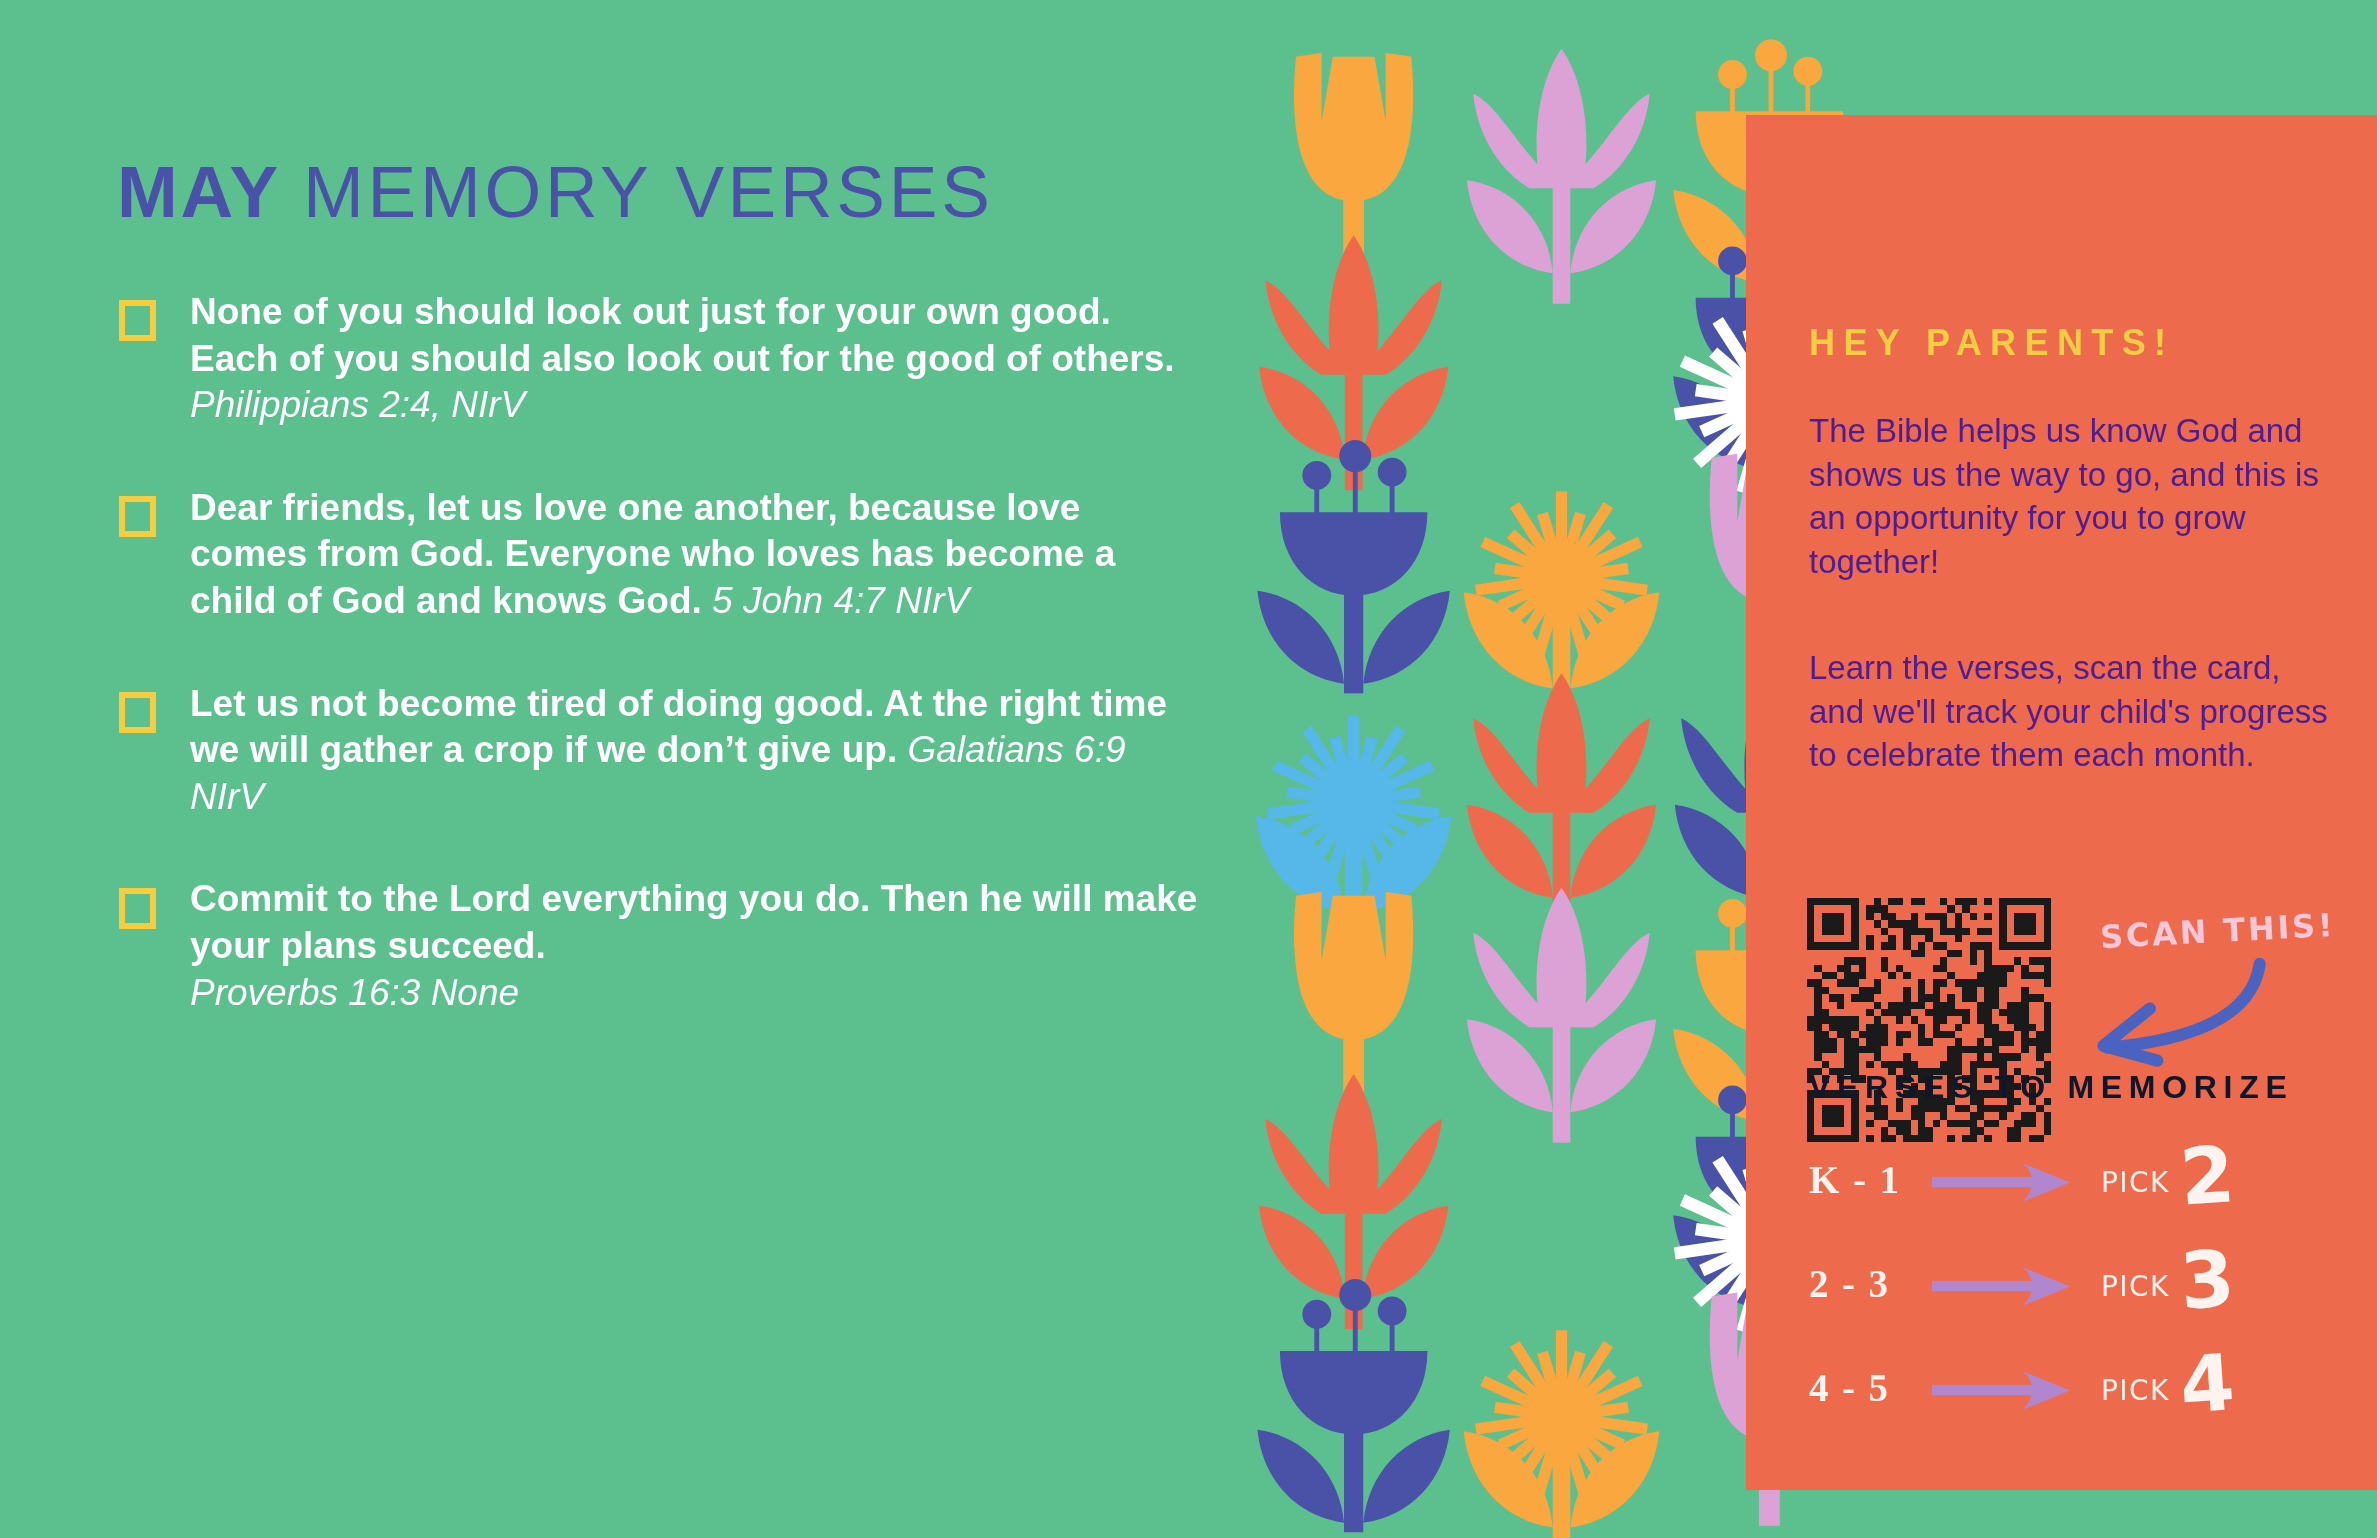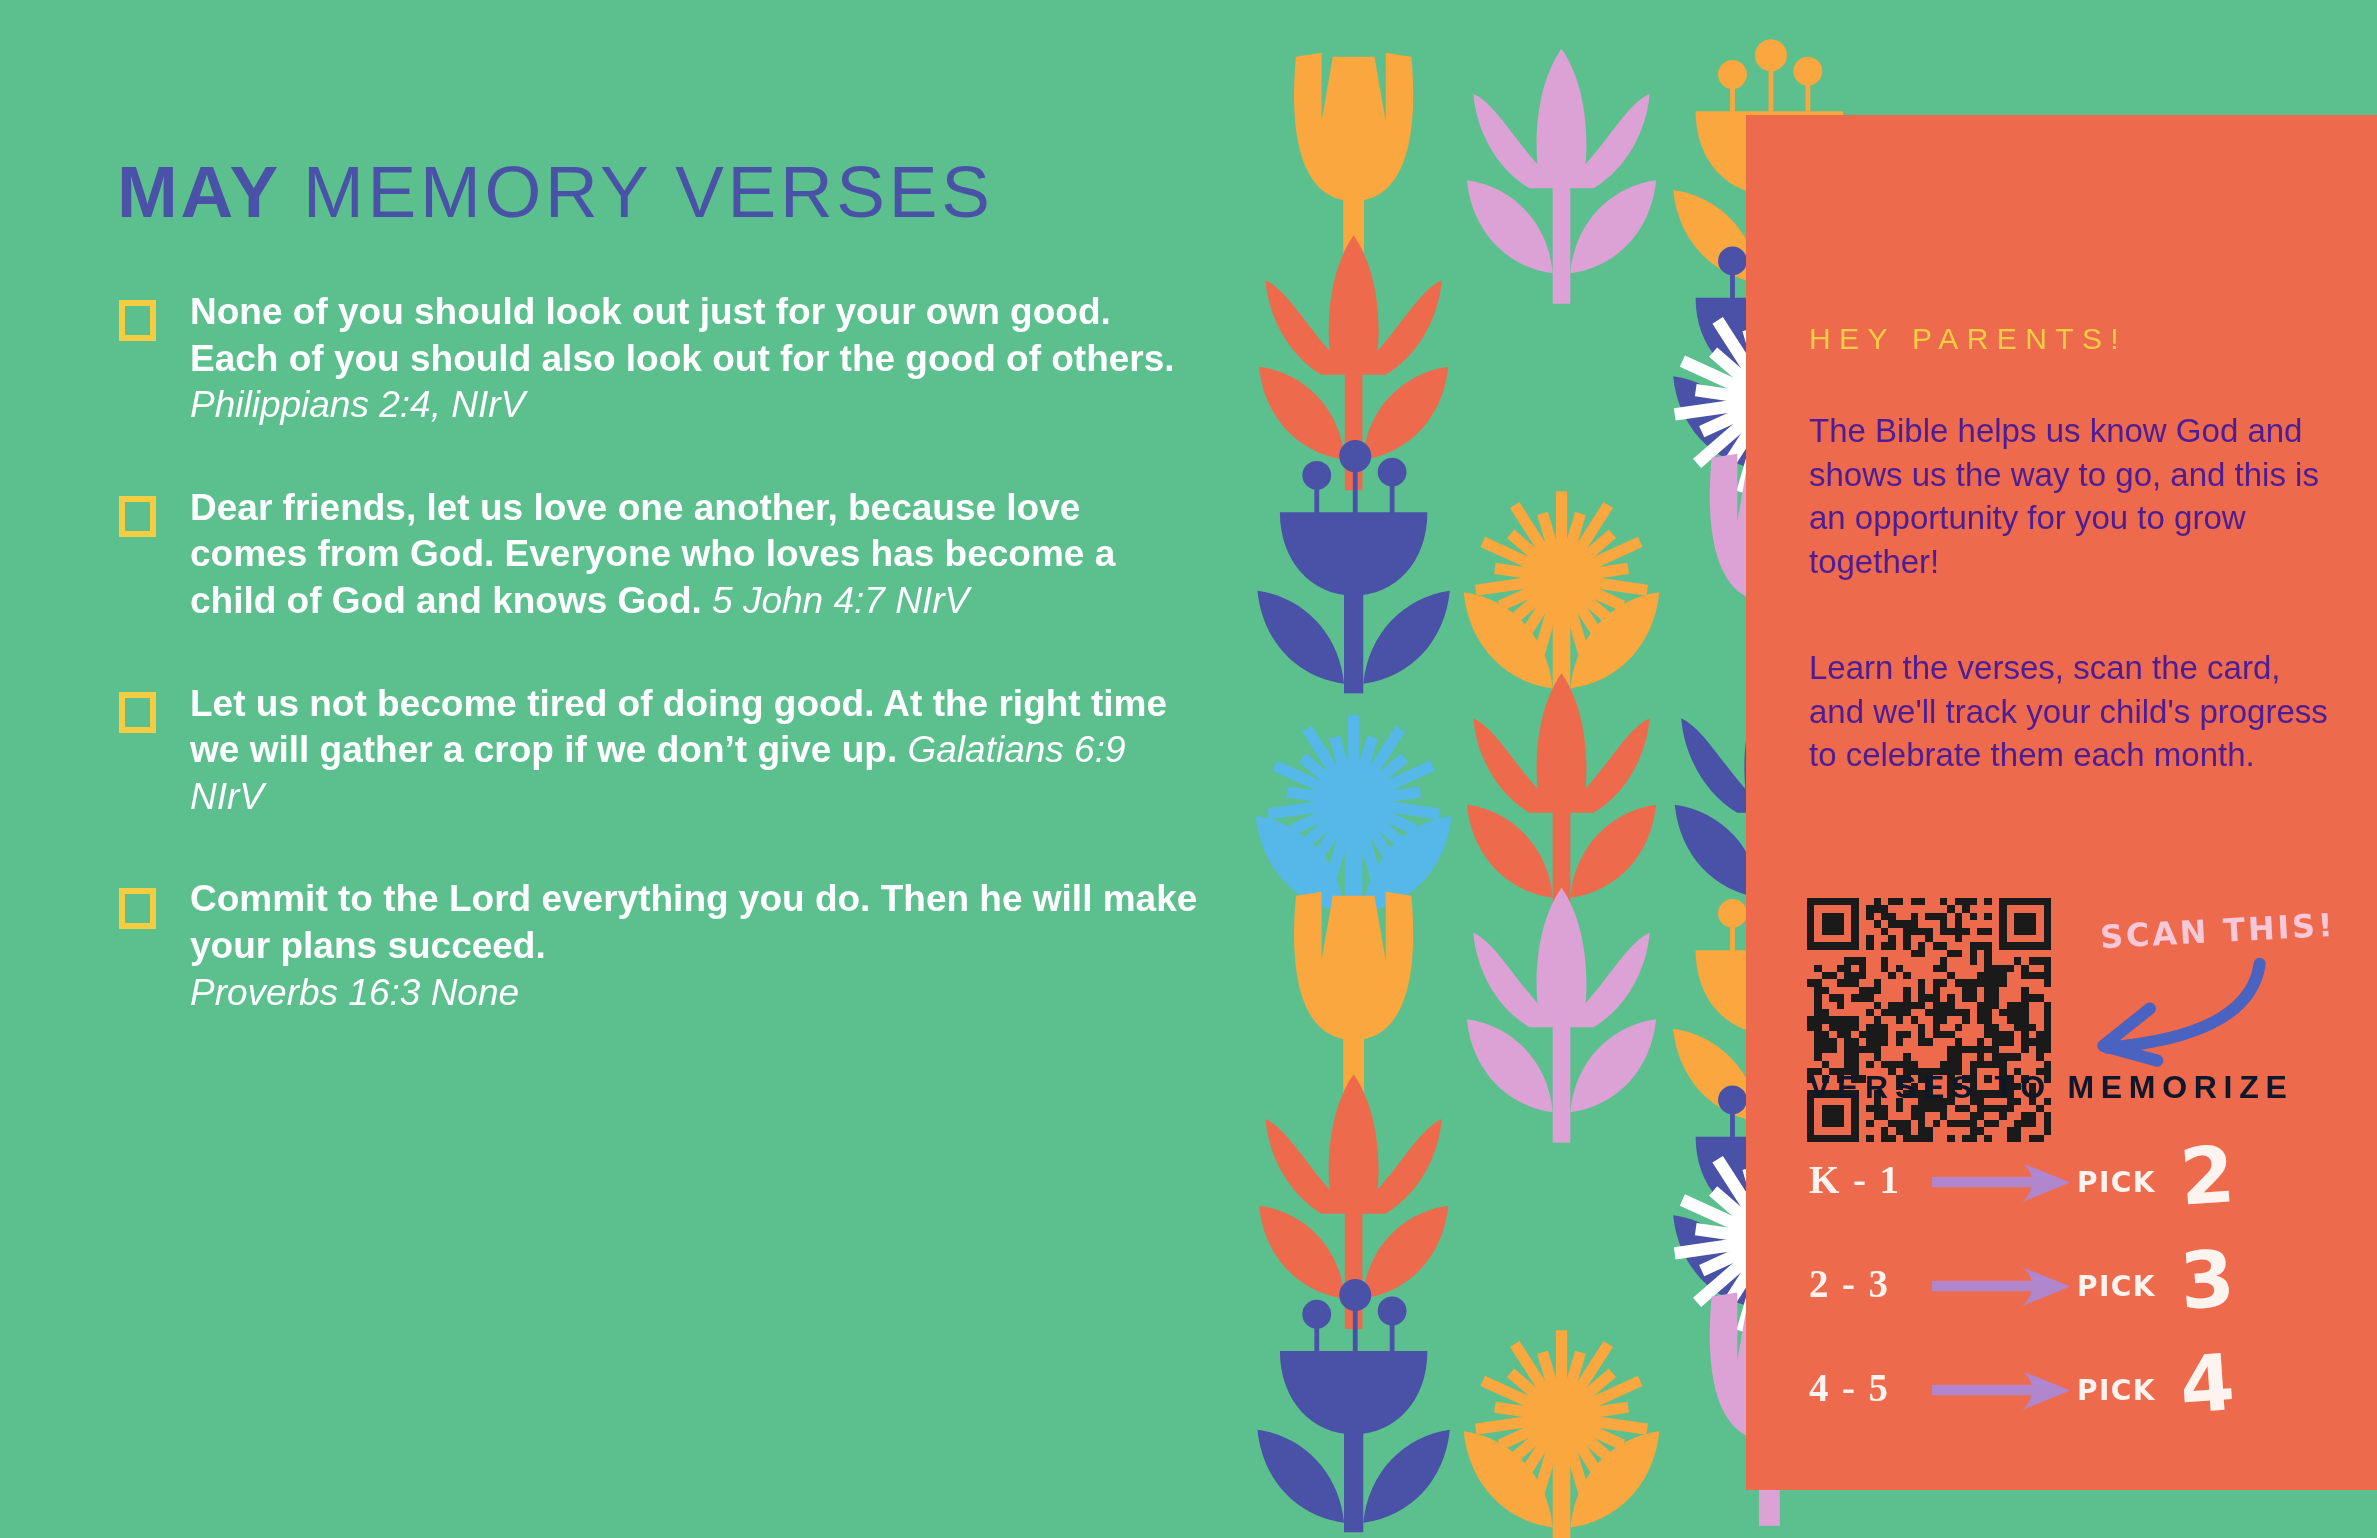--- a/index.html
+++ b/index.html
@@ -97,22 +97,22 @@
     width: 631px;
     height: 1375px;
     background: #ee6a4d;
     overflow: hidden;
   }
 
   #parents-heading {
     position: absolute;
     left: 63px;
     top: 207px;
-    font-size: 30px;
-    font-weight: normal;
+    font-size: 36px;
+    font-weight: bold;
     letter-spacing: 8.4px;
     color: #f4cd43;
     white-space: nowrap;
   }
 
   .panel-para {
     position: absolute;
     left: 63px;
     width: 522px;
     color: #4c1d95;
@@ -186,24 +186,24 @@
   }
   .mem-arrow {
     position: absolute;
     left: 123px;
     top: 20.5px;
     width: 140px;
     height: 43px;
   }
   .mem-pick {
     position: absolute;
-    left: 268px;
+    left: 292px;
     top: 26px;
     font-size: 28px;
-    font-weight: bold;
+    font-weight: normal;
     letter-spacing: 1.4px;
     color: #fdf4ef;
     font-family: "DejaVu Sans", sans-serif;
   }
   .mem-num {
     position: absolute;
     left: 371px;
     top: -9.3px;
     font-size: 78px;
     font-weight: bold;

